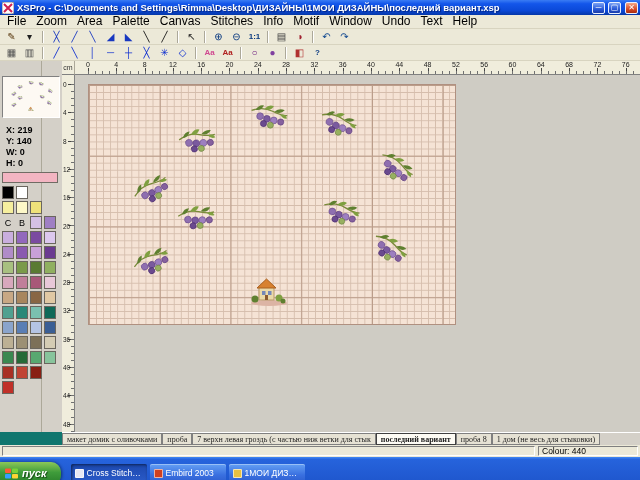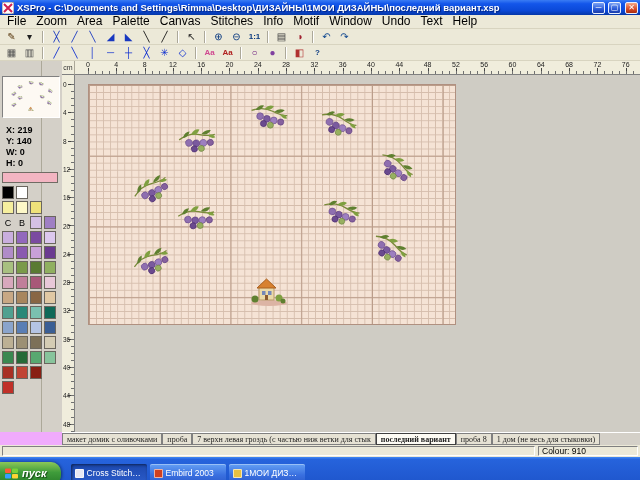--- a/index.html
+++ b/index.html
@@ -1,18 +1,18 @@
 <!DOCTYPE html>
 <html><head>
 <meta charset="utf-8">
 <style>
 *{margin:0;padding:0;box-sizing:border-box;}
 html,body{background:#6b6b6b;}
 body{font-family:"Liberation Sans",sans-serif;}
-.screen{position:relative;width:640px;height:480px;background:#f0abfc;overflow:hidden;font-size:10px;}
+.screen{position:relative;width:640px;height:480px;background:#0f766e;overflow:hidden;font-size:10px;}
 
 
 .titlebar{position:absolute;left:0;top:0;right:0;height:15px;display:flex;align-items:center;gap:3px;padding:0 2px;
  background:linear-gradient(180deg,#3a7cf4 0%,#1356ea 25%,#0b49d8 70%,#0537a8 100%);}
 .title-text{flex:1;color:#fff;font-weight:bold;font-size:9.5px;white-space:nowrap;overflow:hidden;text-shadow:1px 1px 1px #00227a;}
 .cap-btn{width:13px;height:12px;border:1px solid #e8f0ff;border-radius:2px;color:#fff;font-size:8px;line-height:10px;text-align:center;flex:0 0 auto;}
 .btn-min,.btn-max{background:linear-gradient(#7ba2f4,#2a5ad8 60%,#1a3ca8);}
 .btn-close{background:linear-gradient(#f4a888,#d84c28 60%,#a82c10);margin-left:1px;}
 
 
@@ -606,21 +606,21 @@
       <div class="tab">макет домик с оливочками</div>
       <div class="tab">проба</div>
       <div class="tab">7 верхн левая гроздь (с частью ниж ветки для стык</div>
       <div class="tab active">последний вариант</div>
       <div class="tab">проба 8</div>
       <div class="tab">1 дом (не весь для стыковки)</div>
     </div>
 
   <div class="statusbar">
     <div class="status-left"></div>
-    <div class="status-colour">Colour: 910</div>
+    <div class="status-colour">Colour: 440</div>
   </div>
 
   <div class="taskbar">
     <div class="start-btn">
       <svg width="13" height="11" viewBox="0 0 13 11">
         <rect x="0" y="0.5" width="6" height="4.5" rx="1" fill="#ff5a35"></rect>
         <rect x="7" y="0.5" width="6" height="4.5" rx="1" fill="#7ad339"></rect>
         <rect x="0" y="6" width="6" height="4.5" rx="1" fill="#35a0ff"></rect>
         <rect x="7" y="6" width="6" height="4.5" rx="1" fill="#ffd435"></rect>
       </svg>

